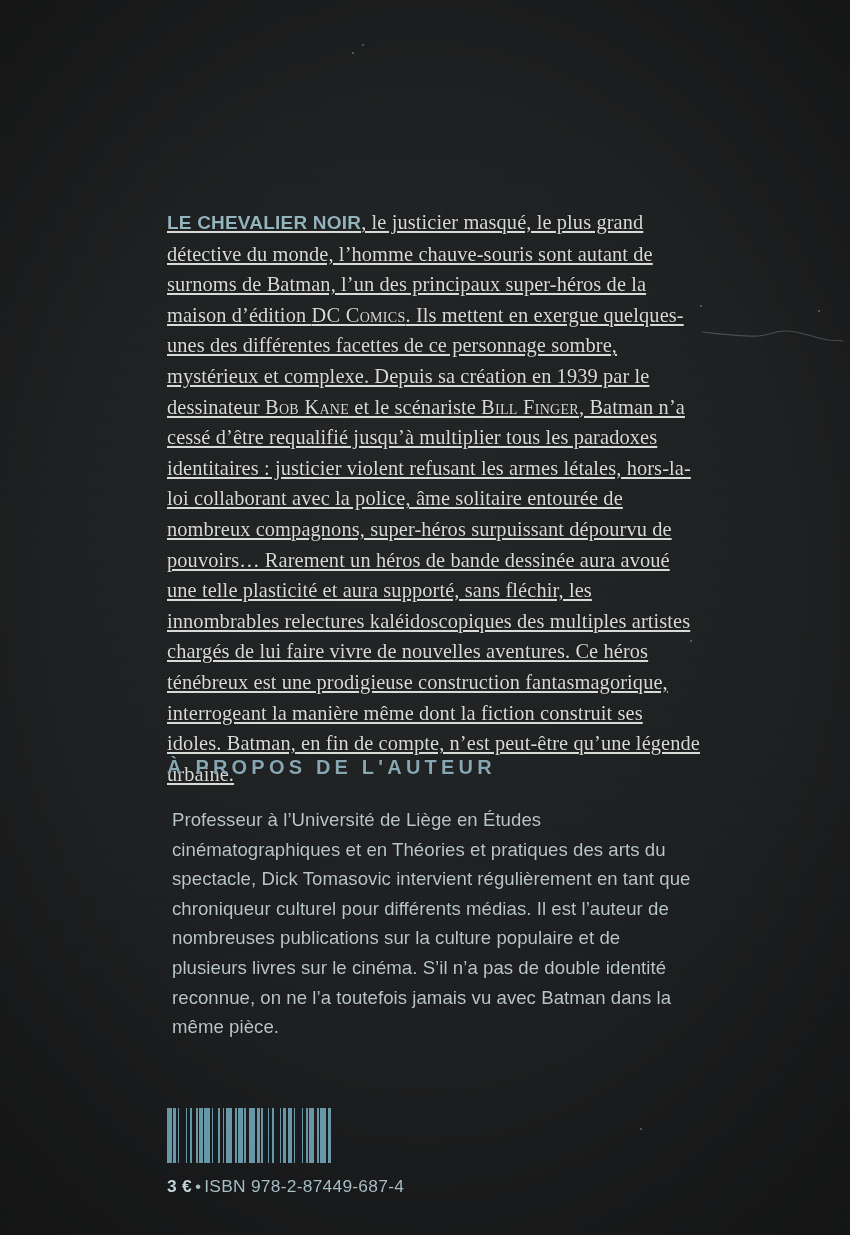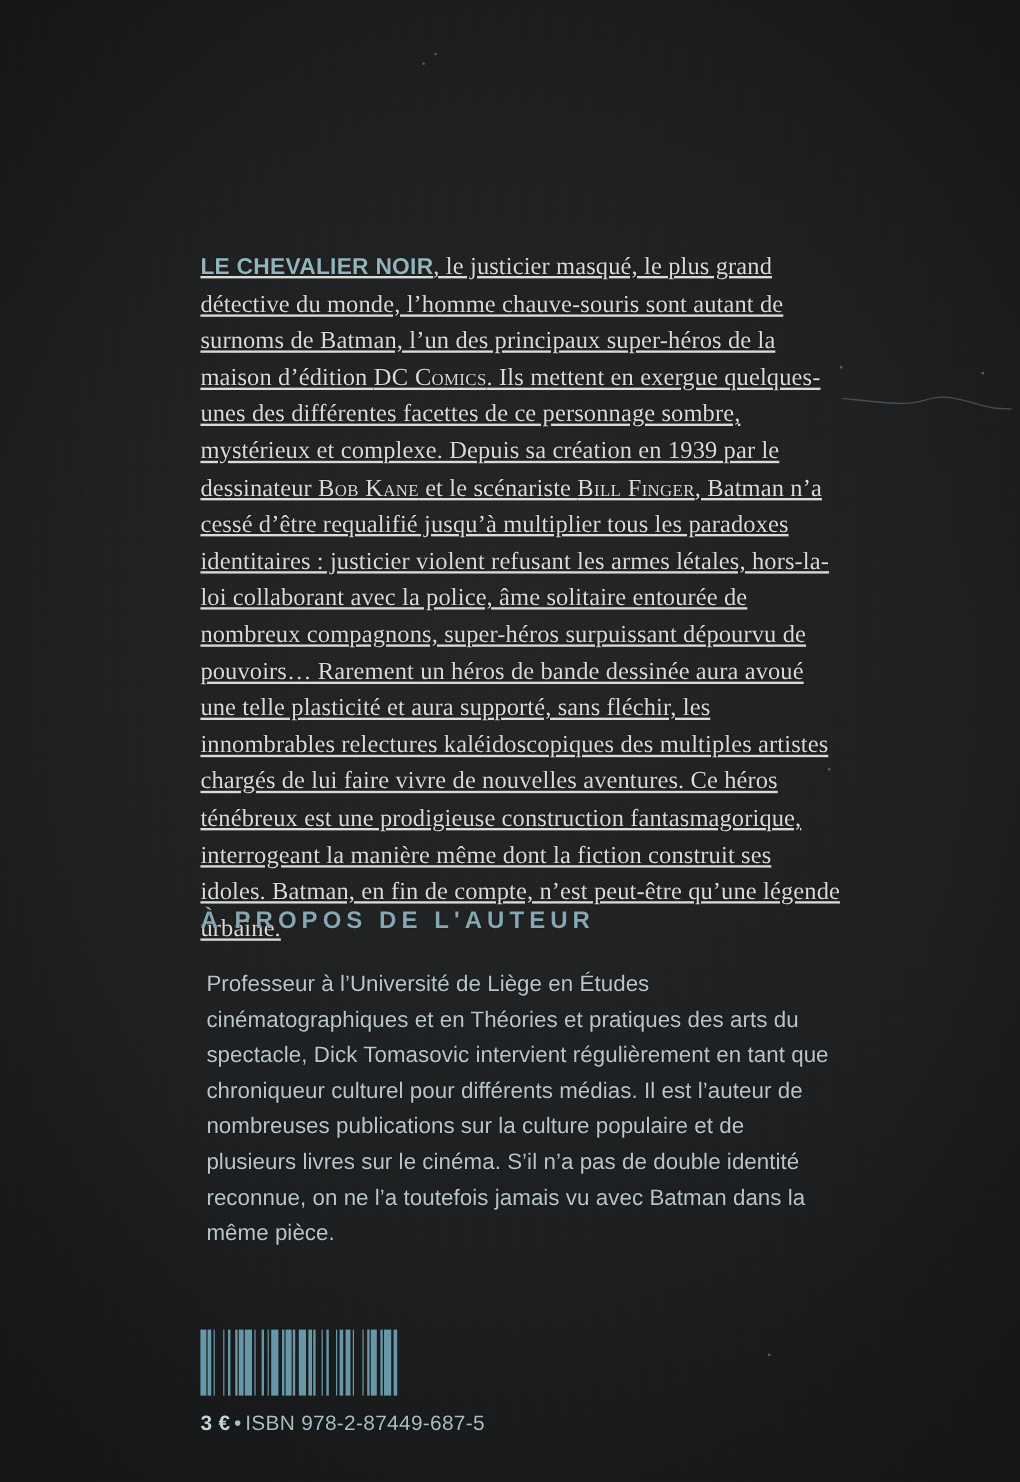--- a/index.html
+++ b/index.html
@@ -237,18 +237,18 @@
           <i style="width: 4.65px;"></i>
           <i style="width: 3.1px; background: transparent;"></i>
           <i style="width: 1.55px;"></i>
           <i style="width: 1.55px; background: transparent;"></i>
           <i style="width: 6.2px;"></i>
           <i style="width: 1.55px; background: transparent;"></i>
           <i style="width: 3.1px;"></i>
           <i style="width: 4.65px; background: transparent;"></i>
         </div>
       <p class="isbn-line">
-        <span class="price">3 €</span><span class="sep">•</span><span>ISBN 978-2-87449-687-5</span>
+        <span class="price">3 €</span><span class="sep">•</span><span>ISBN 978-2-87449-687-4</span>
       </p>
     </div>
 
   </div>
 </div>
 
 </body></html>

